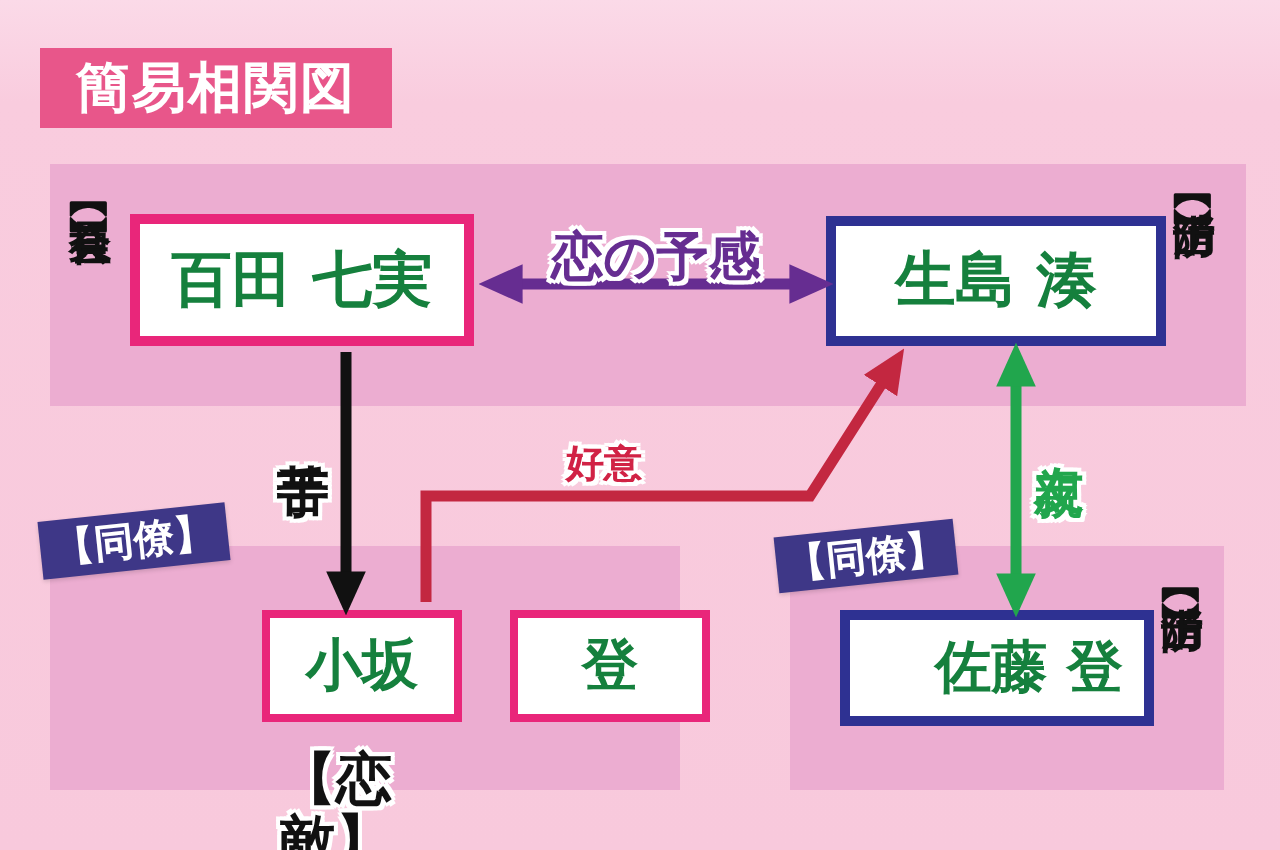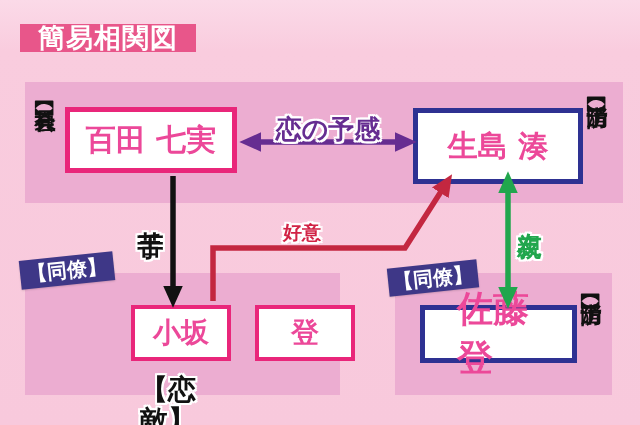--- a/index.html
+++ b/index.html
@@ -3,27 +3,27 @@
 <meta charset="utf-8">
 <style>
   html,body{margin:0;padding:0;}
   #stage{
     position:relative;width:640px;height:425px;overflow:hidden;
     font-family:"DejaVu Sans","Liberation Sans",sans-serif;font-weight:bold;
     background:linear-gradient(180deg,#FBDAE8 0%,#F9CCDE 12%,#F8C9DC 100%);
   }
   .panel{position:absolute;background:#ECADD1;}
   .title-box{
-    position:absolute;left:20px;top:24px;width:176px;height:28px;
+    position:absolute;left:20px;top:24px;width:176px;height:40px;
     background:#E8568A;color:#fff;font-size:27px;letter-spacing:1px;
     display:flex;align-items:center;justify-content:center;
   }
   .name-box{
     position:absolute;background:#fff;display:flex;align-items:center;justify-content:center;
-    color:#ec4899;box-sizing:border-box;
+    color:#15803d;box-sizing:border-box;
   }
   .magenta{border:5px solid #E9267A;}
   .magenta-thin{border:4px solid #E9267A;}
   .navy{border:5px solid #2E3192;}
   .vtext{
     position:absolute;writing-mode:vertical-rl;text-orientation:mixed;
     color:#111;line-height:1;
   }
   .outlined{
     text-shadow:-2px -2px 0 #fff,2px -2px 0 #fff,-2px 2px 0 #fff,2px 2px 0 #fff,
@@ -64,32 +64,32 @@
         <path d="M0,0 L4,1.8 L0,3.6 Z" fill="#21A64D"></path>
       </marker>
     </defs>
     <line x1="258" y1="142" x2="398" y2="142" stroke="#662D91" stroke-width="5.5" marker-start="url(#mPurple)" marker-end="url(#mPurple)"></line>
     <line x1="173" y1="176" x2="173" y2="289" stroke="#111" stroke-width="5.5" marker-end="url(#mBlack)"></line>
     <path d="M213,301 L213,248 L405,248 L442,190" fill="none" stroke="#C32740" stroke-width="5.5" stroke-linejoin="miter" marker-end="url(#mRed)"></path>
     <line x1="508" y1="190" x2="508" y2="290" stroke="#21A64D" stroke-width="5.5" marker-start="url(#mGreen)" marker-end="url(#mGreen)"></line>
   </svg>
 
   <div class="name-box magenta z3" style="left:65px;top:107px;width:172px;height:66px;font-size:30px;">百田 七実</div>
-  <div class="name-box navy z3" style="left:413px;top:108px;width:170px;height:76px;font-size:30px;">生島 湊</div>
+  <div class="name-box navy z3" style="left:413px;top:108px;width:170px;height:65px;font-size:30px;">生島 湊</div>
 
   <div class="vtext z3" style="left:34px;top:94px;font-size:21px;">【会社員】</div>
   <div class="vtext z3" style="left:586px;top:90px;font-size:21px;">【消防士】</div>
   <div class="vtext z3" style="left:580px;top:287px;font-size:21px;">【消防士】</div>
 
   <div class="rel-label outlined z6" style="left:240px;top:103px;width:176px;text-align:center;font-size:26px;color:#662D91;">恋の予感</div>
   <div class="vtext outlined z6" style="left:138px;top:211px;font-size:26px;color:#111;">苦手</div>
   <div class="rel-label outlined z6" style="left:283px;top:210px;font-size:19px;color:#D12245;">好意</div>
   <div class="vtext outlined z6" style="left:517px;top:213px;font-size:25px;color:#21A64D;">親友</div>
 
   <div class="tag z5" style="left:20px;top:256px;width:94px;height:29px;">【同僚】</div>
   <div class="name-box magenta-thin z3" style="left:131px;top:305px;width:100px;height:56px;font-size:28px;">小坂</div>
   <div class="name-box magenta-thin z3" style="left:255px;top:305px;width:100px;height:56px;font-size:28px;">登</div>
   <div class="rel-label outlined z6" style="left:140px;top:363px;width:110px;text-align:left;font-size:28px;color:#111;">【恋敵】</div>
 
   <div class="tag z5" style="left:388px;top:264px;width:90px;height:28px;">【同僚】</div>
-  <div class="name-box navy z3" style="left:420px;top:305px;width:157px;height:58px;font-size:36px;padding-left:32px;">佐藤 登</div>
+  <div class="name-box navy z3" style="left:420px;top:305px;width:157px;height:58px;font-size:28px;padding-left:32px;">佐藤 登</div>
 
 </div>
 
 </body></html>

